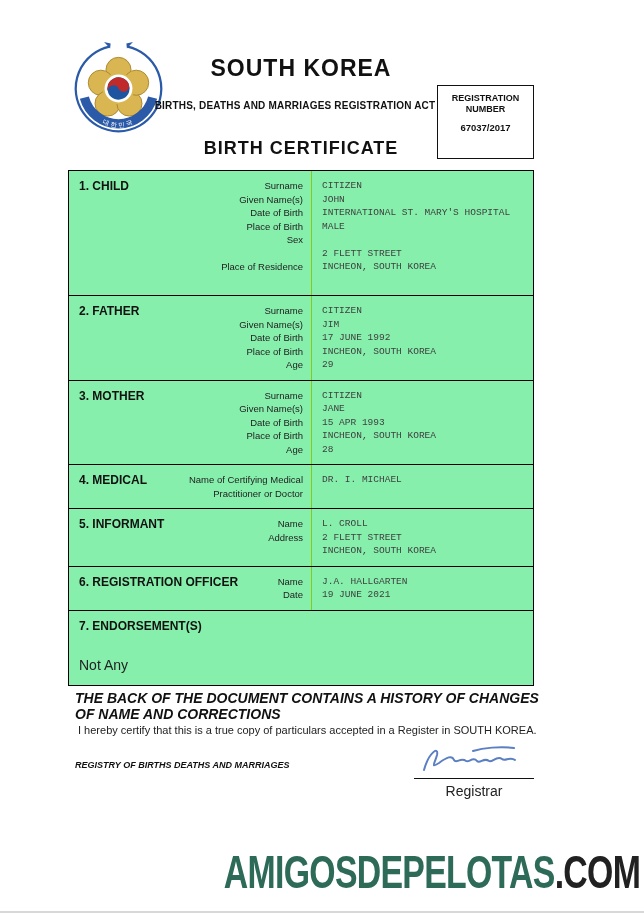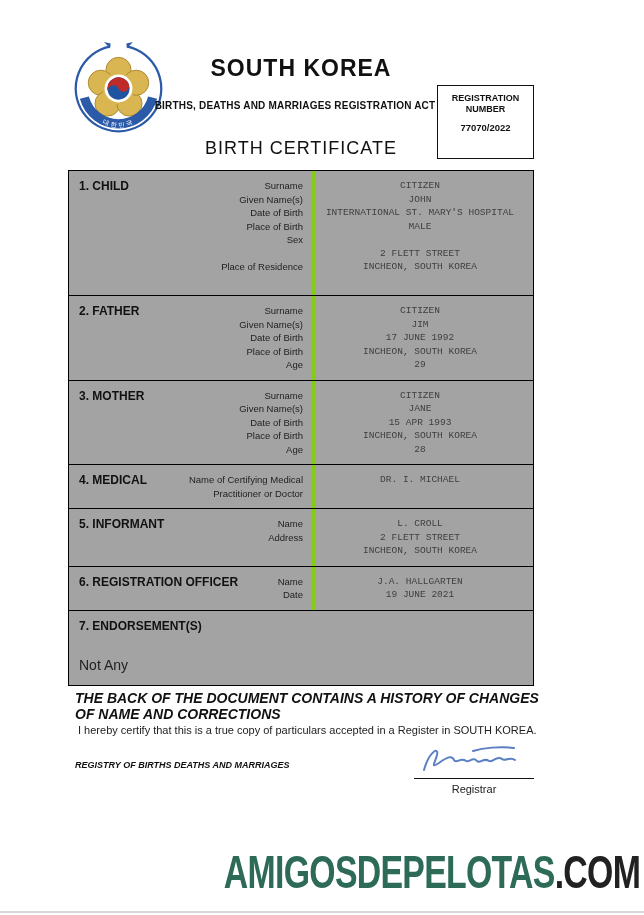--- a/index.html
+++ b/index.html
@@ -20,59 +20,59 @@
     font-size:10px; font-weight:bold; color:#111; letter-spacing:0.2px;
   }
   .reg-box {
     position:absolute; left:437px; top:85px; width:97px; height:74px;
     border:1.5px solid #111; text-align:center; padding-top:7px;
   }
   .reg-box .reg-label { font-size:9px; font-weight:bold; line-height:11px; color:#111; }
   .reg-box .reg-number { font-size:9.5px; font-weight:bold; margin-top:7px; color:#111; }
   .doc-title {
     position:absolute; left:68px; top:138px; width:466px; text-align:center;
-    font-size:18px; font-weight:normal; letter-spacing:1px; color:#111;
+    font-size:18px; font-weight:bold; letter-spacing:1px; color:#111;
   }
   
   .cert-table {
     position:absolute; left:68px; top:170px; width:466px;
-    border:1px solid #000; background:#a3a3a3;
+    border:1px solid #000; background:#86efac;
   }
   .srow { display:flex; border-top:1px solid #000; }
   .srow:first-child { border-top:none; }
   .c1 {
     width:242px; display:flex; justify-content:space-between;
     padding:8px 8px 8px 10px;
   }
   .stitle { font-size:12px; font-weight:bold; color:#111; line-height:14px; white-space:nowrap; }
   .labels { text-align:right; font-size:9.5px; color:#222; line-height:13.5px; }
   .c2 {
-    flex:1; border-left:4px solid #84cc16; padding:8px 8px 8px 0;
+    flex:1; border-left:1px solid #84cc16; padding:8px 8px 8px 10px;
     font-family:"Liberation Mono","DejaVu Sans Mono",monospace;
-    font-size:9.5px; color:#3f3f3f; line-height:13.5px; white-space:pre;text-align:center;
+    font-size:9.5px; color:#3f3f3f; line-height:13.5px; white-space:pre;
   }
   .srow.full { display:block; padding:8px 10px 12px 10px; }
   .srow.full .snote { font-size:14px; color:#222; margin-top:24px; }
   
   .back-note {
     position:absolute; left:75px; top:690px; width:470px;
     font-size:14px; font-weight:bold; color:#111;font-style:italic;
   }
   .certify-line {
     position:absolute; left:78px; top:724px; width:470px;
     font-size:11px; color:#222;
   }
   .registry-line {
     position:absolute; left:75px; top:760px; width:320px;
     font-size:9px; font-weight:bold; color:#111;font-style:italic;
   }
   .sig-block { position:absolute; left:404px; top:740px; width:130px; }
   .sig-svg { position:absolute; left:14px; top:2px; }
   .sig-line { position:absolute; left:10px; top:38px; width:120px; border-top:1.5px solid #111; }
-  .sig-caption { position:absolute; left:10px; top:43px; width:120px; text-align:center; font-size:11px; color:#222; }
+  .sig-caption { position:absolute; left:10px; top:43px; width:120px; text-align:center; font-size:14px; color:#222; }
   
   .watermark {
     position:absolute; right:4px; top:846px; height:52px;
     font-size:47px; font-weight:bold; letter-spacing:-1px; white-space:nowrap;
     transform:scaleX(0.72); transform-origin:100% 50%;
     font-family:"Liberation Sans", sans-serif; line-height:52px;
   }
   .bottom-rule { position:absolute; left:0; bottom:2px; width:644px; height:2px; background:#d8d8d8; }
 </style>
 </head>
@@ -111,21 +111,21 @@
   </svg>
 
   <div class="country-title">SOUTH KOREA</div>
   <div class="act-line">BIRTHS, DEATHS AND MARRIAGES REGISTRATION ACT</div>
 
   <div class="reg-box">
     <div class="reg-label">
       <div>REGISTRATION</div>
       <div>NUMBER</div>
     </div>
-    <div class="reg-number">77070/2022</div>
+    <div class="reg-number">67037/2017</div>
   </div>
 
   <div class="doc-title">BIRTH CERTIFICATE</div>
 
   <div class="cert-table">
       <div class="srow">
         <div class="c1">
           <div class="stitle">1. CHILD</div>
           <div class="labels">
             <div class="lline">Surname</div>

